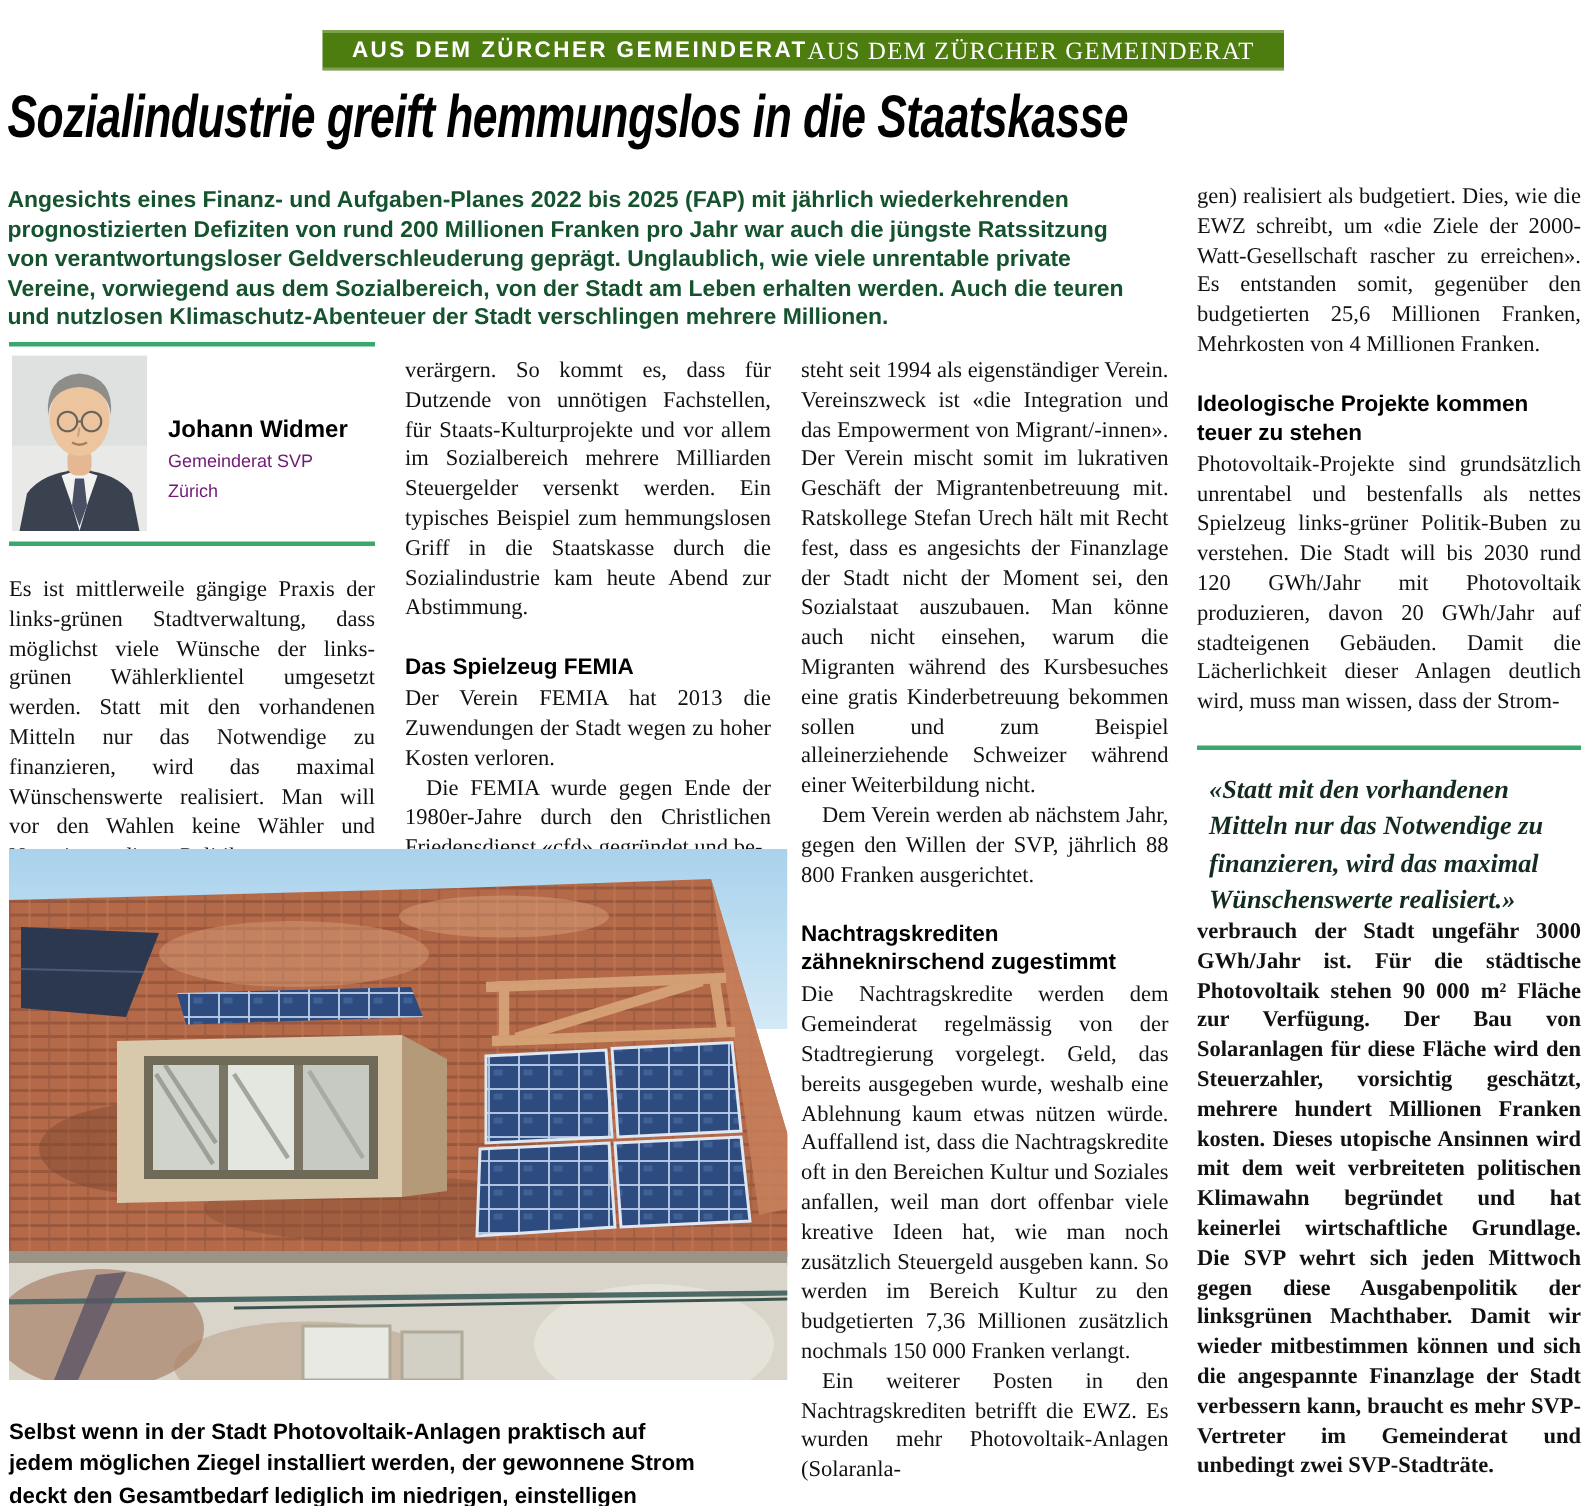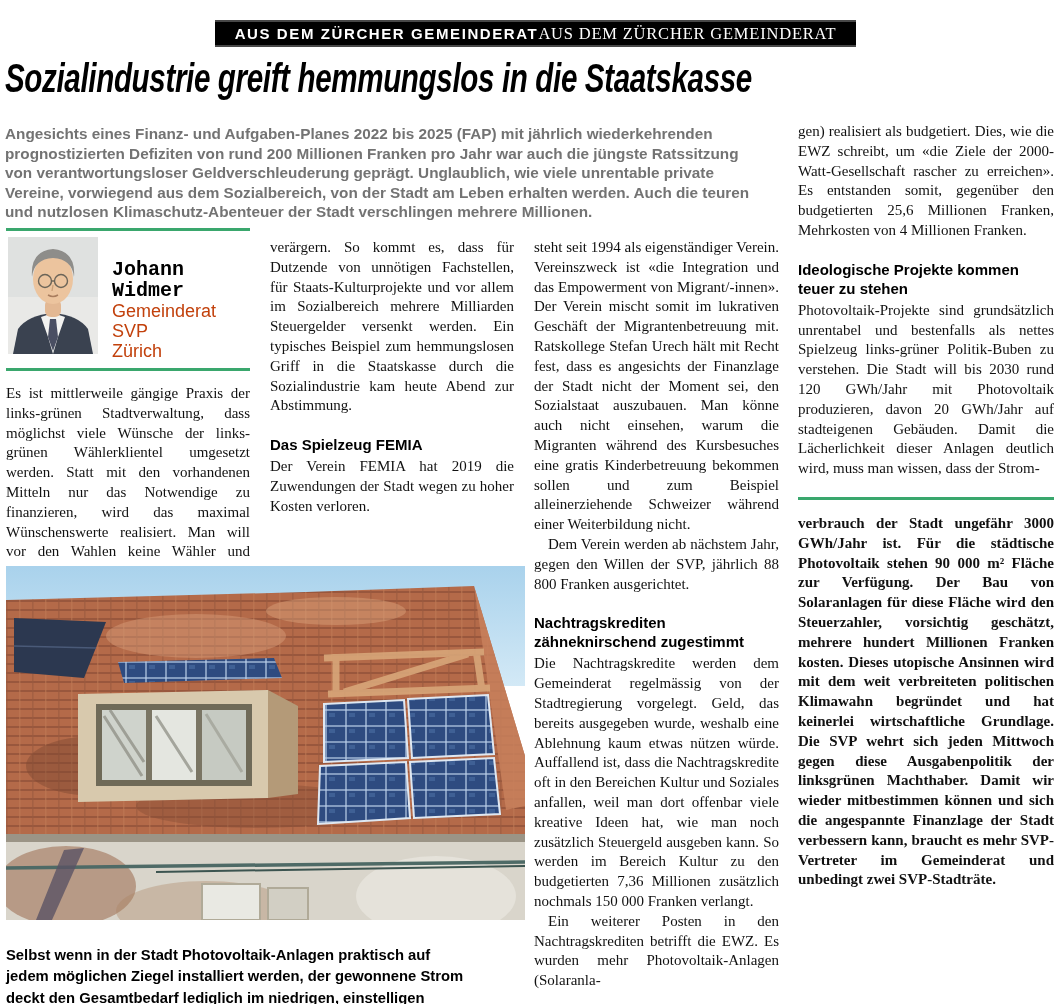--- a/index.html
+++ b/index.html
@@ -1,53 +1,53 @@
 <!DOCTYPE html>
 <html lang="de"><head>
 <meta charset="utf-8">
 <style>
   html,body{margin:0;padding:0;background:#ffffff;}
   .page{position:relative;width:1060px;height:1004px;background:#fff;overflow:hidden;
         font-family:"Liberation Serif",serif;color:#111;}
   
   .kicker-bar{position:absolute;left:215px;top:20px;width:641px;height:27px;
-      background:#000000;display:flex;align-items:center;justify-content:center;
+      background:#4d7c0f;display:flex;align-items:center;justify-content:center;
       box-shadow:inset 0 2px 0 rgba(255,255,255,.28), inset 0 -2px 0 rgba(255,255,255,.28);}
   .kicker-bold{font-family:"Liberation Sans",sans-serif;font-weight:bold;color:#fff;
       font-size:15px;letter-spacing:1.6px;white-space:pre;}
   .kicker-serif{font-family:"Liberation Serif",serif;color:#fff;font-size:16.5px;
       letter-spacing:.8px;white-space:pre;}
   
   .headline{position:absolute;left:5px;top:56px;white-space:nowrap;font-style:italic;}
   .headline span{display:inline-block;transform:scaleX(.74);transform-origin:left center;
       font-family:"Liberation Sans",sans-serif;font-weight:bold;font-size:40px;
       letter-spacing:-.5px;color:#000;}
   
   .lede{position:absolute;left:5px;top:109px;width:750px;
       font-family:"Liberation Sans",sans-serif;font-weight:bold;font-size:15.3px;
-      line-height:19.4px;text-align:left;color:#737373;}
+      line-height:19.4px;text-align:left;color:#14532d;}
   
   .col{position:absolute;font-size:15px;line-height:19.8px;text-align:justify;
       hyphens:auto;margin-top:10px;-webkit-hyphens:auto;}
   .col p{margin:0;}
   .col p.ind{text-indent:14px;}
   .subhead{font-family:"Liberation Sans",sans-serif;font-weight:bold;font-size:15px;
       line-height:19px;margin:19px 0 3px 0;text-align:left;color:#000;}
   #col1{left:6px;top:374px;width:244px;}
   #col2{left:270px;top:228px;width:244px;}
   #col3{left:534px;top:228px;width:245px;}
   #col4{left:798px;top:112px;width:256px;}
   
   .author{position:absolute;left:6px;top:228px;width:244px;}
   .rule{height:3px;background:#3aa76d;}
   .author-row{display:flex;padding:6px 0 7px 2px;}
   .author-photo{width:90px;height:117px;flex:0 0 auto;display:block;}
   .author-meta{margin-left:14px;display:flex;flex-direction:column;justify-content:center;padding-top:22px;}
-  .author-name{font-family:Liberation Mono, monospace;font-weight:bold;font-size:20px;line-height:21px;color:#000;}
-  .author-role,.author-city{font-family:"Liberation Sans",sans-serif;font-size:18px;line-height:20px;color:#c2410c;}
+  .author-name{font-family:Liberation Sans, sans-serif;font-weight:bold;font-size:16px;line-height:21px;color:#000;}
+  .author-role,.author-city{font-family:"Liberation Sans",sans-serif;font-size:12px;line-height:20px;color:#701a75;}
   
   .pullquote{margin-top:18px;}
   .pullquote .rule{margin-bottom:14px;}
   .pullquote-text{font-family:"Liberation Serif",serif;font-weight:bold;font-style:italic;
       font-size:17.5px;line-height:24.5px;text-align:left;color:#142c20;padding-left:8px;}
   .after-quote{margin-top:17px;font-weight:bold;}
   
   .photo{position:absolute;left:6px;top:566px;width:519px;height:354px;display:block;}
   .caption{position:absolute;left:6px;top:930px;width:470px;
       font-family:"Liberation Sans",sans-serif;font-weight:bold;font-size:14.8px;
@@ -102,37 +102,39 @@
     <div class="rule"></div>
   </div>
 
   <div class="col" id="col1">
     <p>Es ist mittlerweile gängige Praxis der links-grünen Stadtverwaltung, dass möglichst viele Wünsche der links-grünen Wählerklientel umgesetzt werden. Statt mit den vorhandenen Mitteln nur das Notwendige zu finanzieren, wird das maximal Wünschenswerte realisiert. Man will vor den Wahlen keine Wähler und Nutzniesser dieser Politik</p>
   </div>
 
   <div class="col" id="col2">
     <p>verärgern. So kommt es, dass für Dutzende von unnötigen Fachstellen, für Staats-Kulturprojekte und vor allem im Sozialbereich mehrere Milliarden Steuergelder versenkt werden. Ein typisches Beispiel zum hemmungslosen Griff in die Staatskasse durch die Sozialindustrie kam heute Abend zur Abstimmung.</p>
     <h3 class="subhead">Das Spielzeug FEMIA</h3>
-    <p>Der Verein FEMIA hat 2019 die Zuwendungen der Stadt wegen zu hoher Kosten verloren.</p>
+    <p>Der Verein FEMIA hat 2013 die Zuwendungen der Stadt wegen zu hoher Kosten verloren.</p>
+    <p class="ind">Die FEMIA wurde gegen Ende der 1980er-Jahre durch den Christlichen Friedensdienst «cfd» gegründet und be-</p>
   </div>
 
   <div class="col" id="col3">
     <p>steht seit 1994 als eigenständiger Verein. Vereinszweck ist «die Integration und das Empowerment von Migrant/-innen». Der Verein mischt somit im lukrativen Geschäft der Migrantenbetreuung mit. Ratskollege Stefan Urech hält mit Recht fest, dass es angesichts der Finanzlage der Stadt nicht der Moment sei, den Sozialstaat auszubauen. Man könne auch nicht einsehen, warum die Migranten während des Kursbesuches eine gratis Kinderbetreuung bekommen sollen und zum Beispiel alleinerziehende Schweizer während einer Weiterbildung nicht.</p>
     <p class="ind">Dem Verein werden ab nächstem Jahr, gegen den Willen der SVP, jährlich 88 800 Franken ausgerichtet.</p>
     <h3 class="subhead">Nachtragskrediten zähneknirschend zugestimmt</h3>
     <p>Die Nachtragskredite werden dem Gemeinderat regelmässig von der Stadtregierung vorgelegt. Geld, das bereits ausgegeben wurde, weshalb eine Ablehnung kaum etwas nützen würde. Auffallend ist, dass die Nachtragskredite oft in den Bereichen Kultur und Soziales anfallen, weil man dort offenbar viele kreative Ideen hat, wie man noch zusätzlich Steuergeld ausgeben kann. So werden im Bereich Kultur zu den budgetierten 7,36 Millionen zusätzlich nochmals 150 000 Franken verlangt.</p>
     <p class="ind">Ein weiterer Posten in den Nachtragskrediten betrifft die EWZ. Es wurden mehr Photovoltaik-Anlagen (Solaranla-</p>
   </div>
 
   <div class="col" id="col4">
     <p>gen) realisiert als budgetiert. Dies, wie die EWZ schreibt, um «die Ziele der 2000-Watt-Gesellschaft rascher zu erreichen». Es entstanden somit, gegenüber den budgetierten 25,6 Millionen Franken, Mehrkosten von 4 Millionen Franken.</p>
     <h3 class="subhead">Ideologische Projekte kommen teuer zu stehen</h3>
     <p>Photovoltaik-Projekte sind grundsätzlich unrentabel und bestenfalls als nettes Spielzeug links-grüner Politik-Buben zu verstehen. Die Stadt will bis 2030 rund 120 GWh/Jahr mit Photovoltaik produzieren, davon 20 GWh/Jahr auf stadteigenen Gebäuden. Damit die Lächerlichkeit dieser Anlagen deutlich wird, muss man wissen, dass der Strom-</p>
     <div class="pullquote">
       <div class="rule"></div>
+      <div class="pullquote-text">«Statt mit den vorhandenen Mitteln nur das Notwendige zu finanzieren, wird das maximal Wünschenswerte realisiert.»</div>
     </div>
     <p class="after-quote">verbrauch der Stadt ungefähr 3000 GWh/Jahr ist. Für die städtische Photovoltaik stehen 90 000 m² Fläche zur Verfügung. Der Bau von Solaranlagen für diese Fläche wird den Steuerzahler, vorsichtig geschätzt, mehrere hundert Millionen Franken kosten. Dieses utopische Ansinnen wird mit dem weit verbreiteten politischen Klimawahn begründet und hat keinerlei wirtschaftliche Grundlage. Die SVP wehrt sich jeden Mittwoch gegen diese Ausgabenpolitik der linksgrünen Machthaber. Damit wir wieder mitbestimmen können und sich die angespannte Finanzlage der Stadt verbessern kann, braucht es mehr SVP-Vertreter im Gemeinderat und unbedingt zwei SVP-Stadträte.</p>
   </div>
 
   <svg class="photo" viewBox="0 0 519 354" preserveAspectRatio="none">
     <defs>
       <linearGradient id="sky" x1="0" y1="0" x2="0" y2="1">
         <stop offset="0" stop-color="#a9d2ec"></stop>
           <stop offset="1" stop-color="#d3e9f6"></stop>
       </linearGradient>

